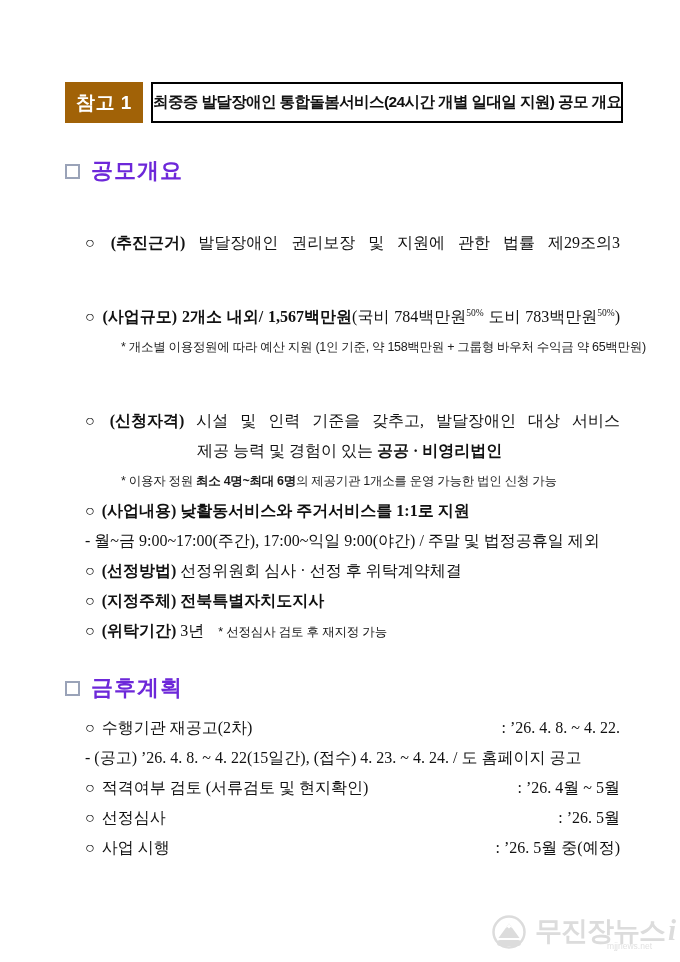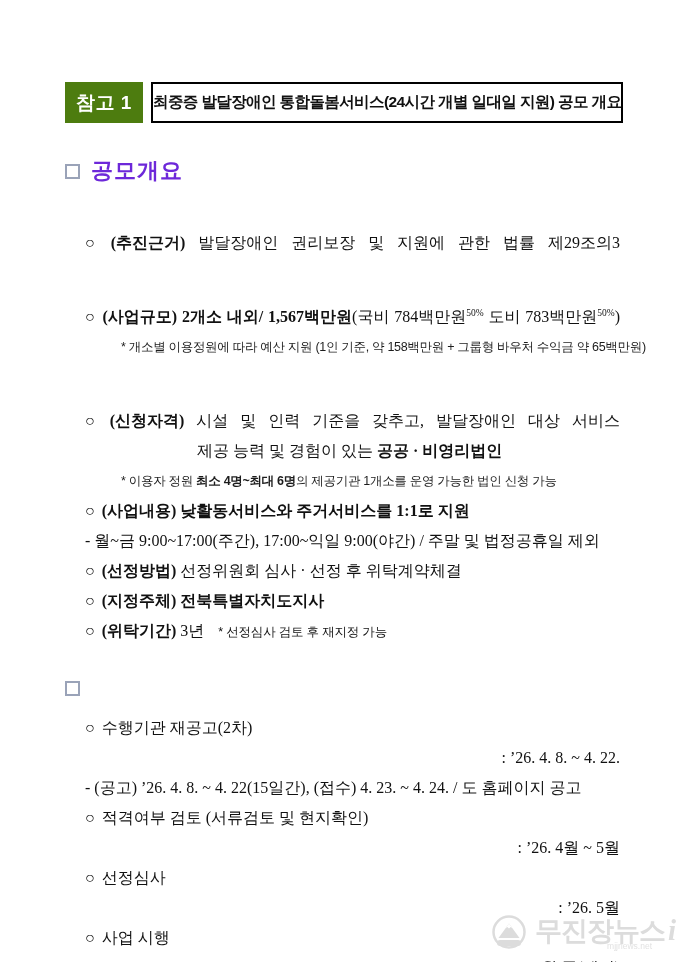--- a/index.html
+++ b/index.html
@@ -8,21 +8,21 @@
     width:680px; height:962px;
     font-family:"Liberation Serif","DejaVu Serif",serif;
     color:#111111; position:relative; overflow:hidden;
   }
   .page { position:absolute; inset:0; background:#ffffff; }
   .content { position:absolute; left:65px; top:82px; width:555px; }
 
   
   .header-row { display:flex; height:41px; }
   .badge {
-    background:#4d7c0f; color:#ffffff; width:78px; flex:0 0 78px;
+    background:#a16207; color:#ffffff; width:78px; flex:0 0 78px;
     display:flex; align-items:center; justify-content:center;
     font-family:"Liberation Sans","DejaVu Sans",sans-serif;
     font-weight:bold; font-size:19px; letter-spacing:0.5px;
   }
   .title-box {
     border:2px solid #000000; margin-left:8px; flex:1;
     display:flex; align-items:center; justify-content:center;
     font-family:"Liberation Sans","DejaVu Sans",sans-serif;
     font-weight:bold; font-size:15.5px; letter-spacing:-0.6px; white-space:nowrap;
   }
@@ -51,21 +51,21 @@
     font-size:12.5px; color:#1c1c1c; padding-left:36px; line-height:30px;
     letter-spacing:-0.3px; white-space:nowrap;
   }
   .inline-note {
     font-family:"Liberation Sans","DejaVu Sans",sans-serif;
     font-size:12.5px; margin-left:14px; letter-spacing:-0.2px;
   }
 
   
   .rows { margin-top:12px; padding-left:20px; }
-  .srow { display:flex; justify-content:space-between; line-height:30px; font-size:16px; white-space:nowrap;flex-direction:column; }
+  .srow { display:flex; justify-content:space-between; line-height:30px; font-size:16px; white-space:nowrap; }
   .sv { text-align:right; }
 
   
   .watermark {
     position:absolute; right:4px; bottom:10px;
     display:flex; align-items:center; color:#dcdcdc;
   }
   .wm-logo { flex:0 0 38px; margin-right:7px; }
   .wm-text { display:flex; flex-direction:column; align-items:flex-end; }
   .wm-row { display:flex; align-items:baseline; }
@@ -119,20 +119,21 @@
       <div class="line"><span class="mk">○</span><span class="b">(선정방법)</span><span> 선정위원회 심사 · 선정 후 위탁계약체결</span></div>
 
       <div class="line"><span class="mk">○</span><span class="b">(지정주체) 전북특별자치도지사</span></div>
 
       <div class="line"><span class="mk">○</span><span class="b">(위탁기간)</span><span> 3년</span><span class="inline-note">* 선정심사 검토 후 재지정 가능</span></div>
 
     </div>
 
     <div class="sec-head second">
       <span class="sq"></span>
+      <span class="sec-title">금후계획</span>
     </div>
 
     <div class="rows">
 
       <div class="srow">
           <span><span class="mk">○</span><span>수행기관 재공고(2차)</span></span>
           <span class="sv">: ’26. 4. 8. ~ 4. 22.</span>
         </div>
 
       <div class="srow">

